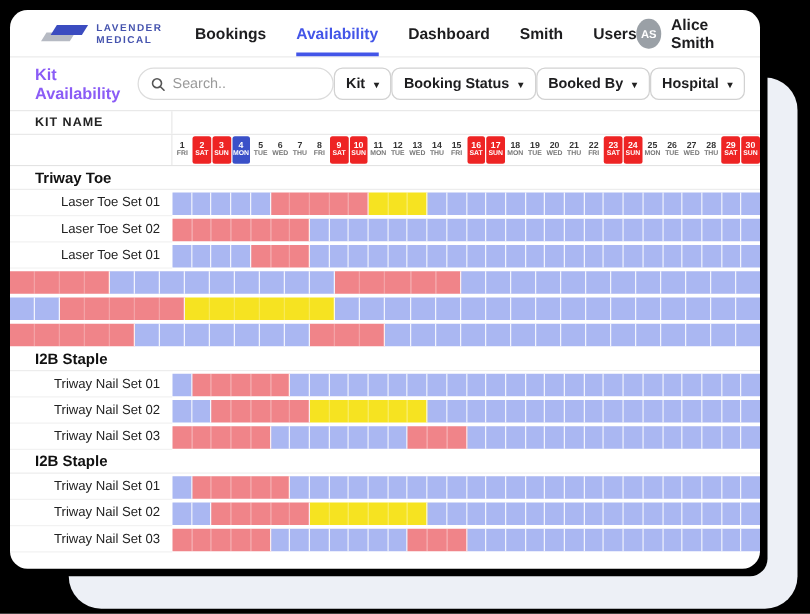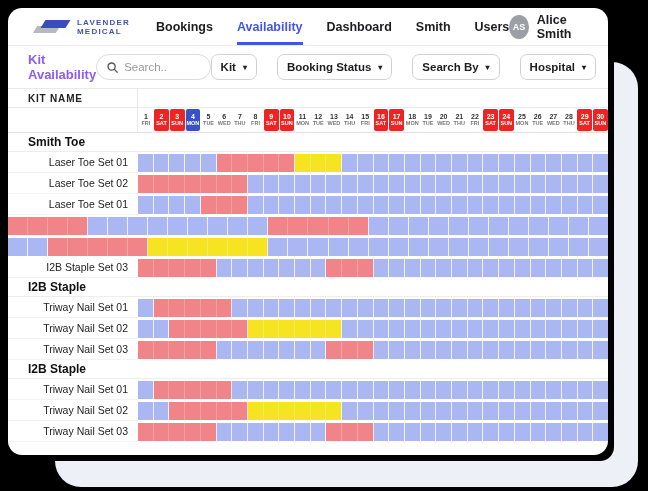--- a/index.html
+++ b/index.html
@@ -61,21 +61,21 @@
   .search-wrap {
     width:206px; height:26px; border:1px solid #dcdcdc; border-radius:15px;
     display:flex; align-items:center; padding:0 10px; gap:6px; background:#fff;
   }
   .search-wrap svg { flex:0 0 auto; }
   .search-wrap input {
     border:none; outline:none; width:100%; font-size:11.5px; color:#333;
     font-family:"Liberation Sans", sans-serif; background:transparent;
   }
   .search-wrap input::placeholder { color:#9a9a9a; }
-  .filters { margin-left:auto; display:flex; gap:20px; }
+  .filters { margin-left:auto; display:flex; gap:0; }
   .filter-btn {
     height:26px; border:1px solid #d2d2d2; border-radius:7px; background:#fff;
     display:flex; align-items:center; gap:7px; padding:0 9px;
     font-size:11.5px; font-weight:700; color:#1d1d1f; cursor:pointer; white-space:nowrap;
   }
   .filter-btn .caret { font-size:8px; }
   
   .table-head {
     height:20px; flex:0 0 20px; display:flex; align-items:center;
     border-top:1px solid #e9e9e9; border-bottom:1px solid #e9e9e9;
@@ -166,21 +166,21 @@
     <div class="filters">
         <button class="filter-btn">
           <span>Kit</span>
           <span class="caret">▾</span>
         </button>
         <button class="filter-btn">
           <span>Booking Status</span>
           <span class="caret">▾</span>
         </button>
         <button class="filter-btn">
-          <span>Search By</span>
+          <span>Booked By</span>
           <span class="caret">▾</span>
         </button>
         <button class="filter-btn">
           <span>Hospital</span>
           <span class="caret">▾</span>
         </button>
       </div>
   </div>
 
   <div class="table-head">
@@ -307,21 +307,21 @@
           <span class="dow">SAT</span>
         </div>
         <div class="date-cell weekend">
           <span class="num">30</span>
           <span class="dow">SUN</span>
         </div>
       </div>
   </div>
 
   <div class="grid-body">
-      <div class="group-header">Smith Toe</div>
+      <div class="group-header">Triway Toe</div>
       <div class="kit-row">
         <div class="kit-name">Laser Toe Set 01</div>
         <div class="kit-cal">
           <div class="cell" style="background: rgb(170, 183, 242);"></div>
           <div class="cell" style="background: rgb(170, 183, 242);"></div>
           <div class="cell" style="background: rgb(170, 183, 242);"></div>
           <div class="cell" style="background: rgb(170, 183, 242);"></div>
           <div class="cell" style="background: rgb(170, 183, 242);"></div>
           <div class="cell soft" style="background: rgb(240, 132, 137);"></div>
           <div class="cell soft" style="background: rgb(240, 132, 137);"></div>
@@ -482,21 +482,20 @@
           <div class="cell" style="background: rgb(170, 183, 242);"></div>
           <div class="cell" style="background: rgb(170, 183, 242);"></div>
           <div class="cell" style="background: rgb(170, 183, 242);"></div>
           <div class="cell" style="background: rgb(170, 183, 242);"></div>
           <div class="cell" style="background: rgb(170, 183, 242);"></div>
           <div class="cell" style="background: rgb(170, 183, 242);"></div>
           <div class="cell last" style="background: rgb(170, 183, 242);"></div>
         </div>
       </div>
       <div class="kit-row">
-        <div class="kit-name">I2B Staple Set 03</div>
         <div class="kit-cal">
           <div class="cell soft" style="background: rgb(240, 132, 137);"></div>
           <div class="cell soft" style="background: rgb(240, 132, 137);"></div>
           <div class="cell soft" style="background: rgb(240, 132, 137);"></div>
           <div class="cell soft" style="background: rgb(240, 132, 137);"></div>
           <div class="cell" style="background: rgb(240, 132, 137);"></div>
           <div class="cell" style="background: rgb(170, 183, 242);"></div>
           <div class="cell" style="background: rgb(170, 183, 242);"></div>
           <div class="cell" style="background: rgb(170, 183, 242);"></div>
           <div class="cell" style="background: rgb(170, 183, 242);"></div>

